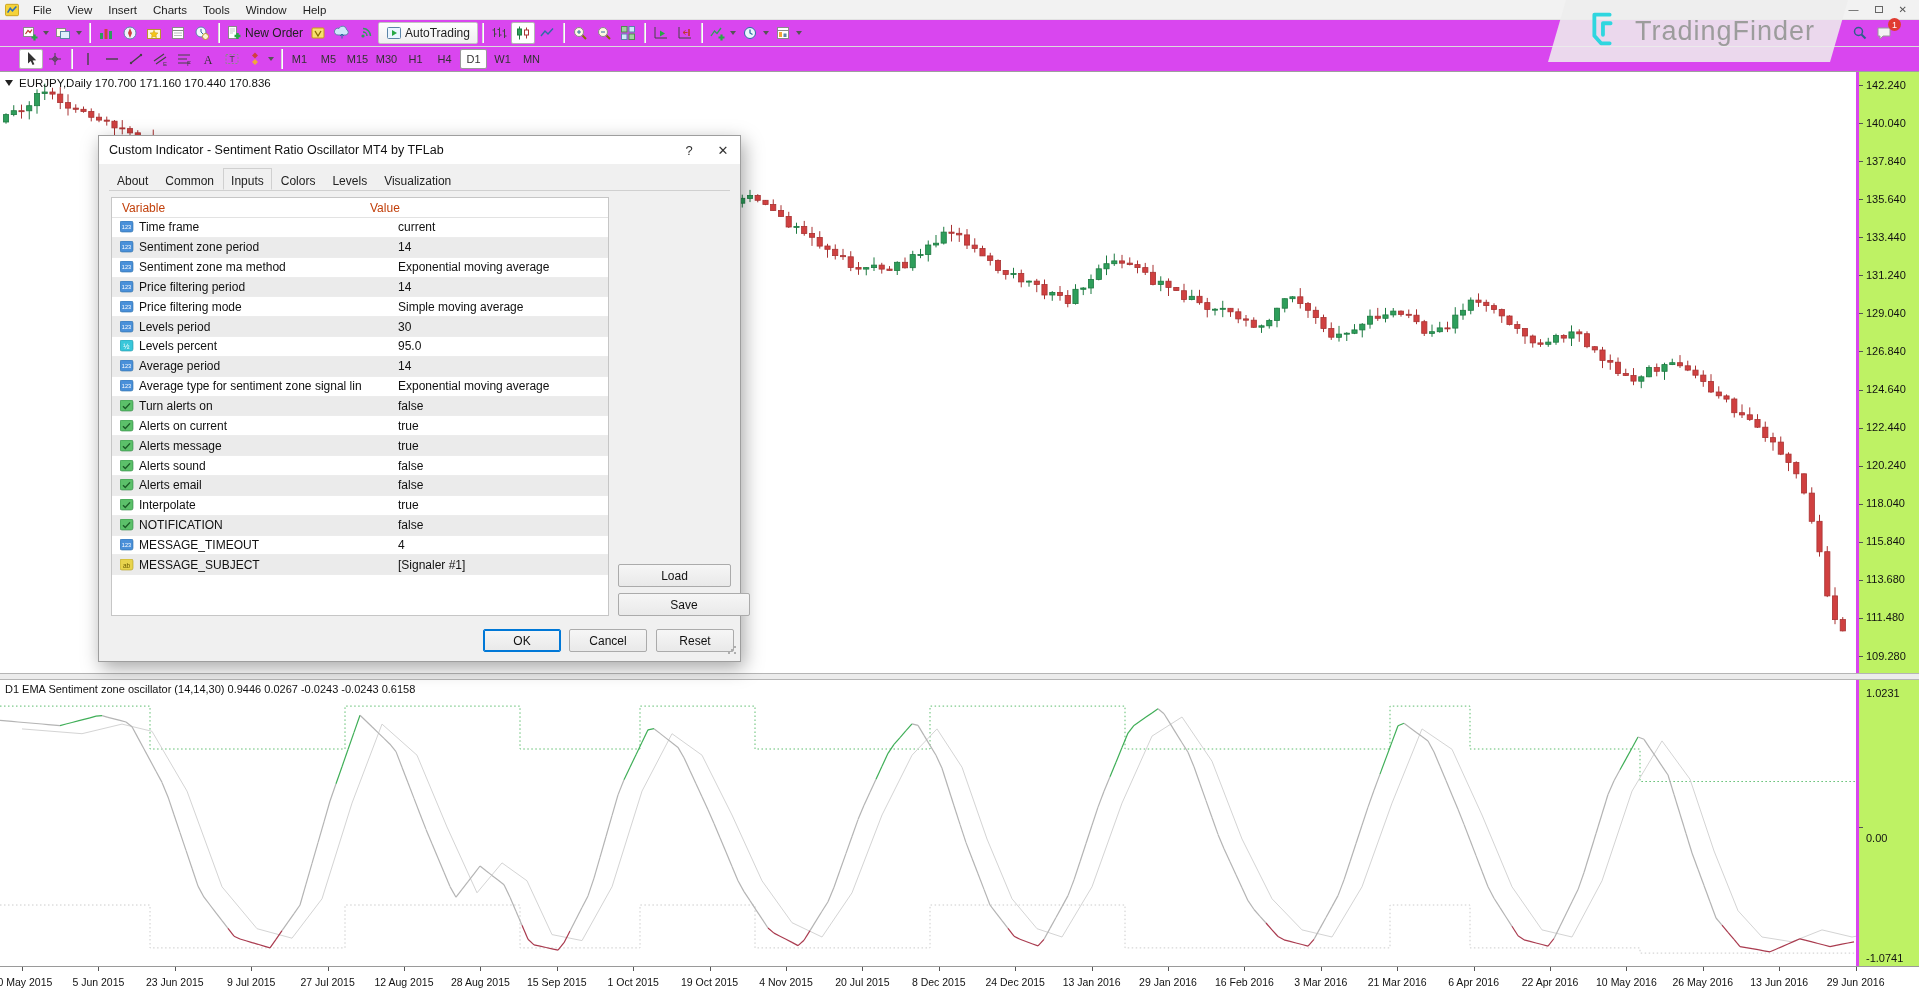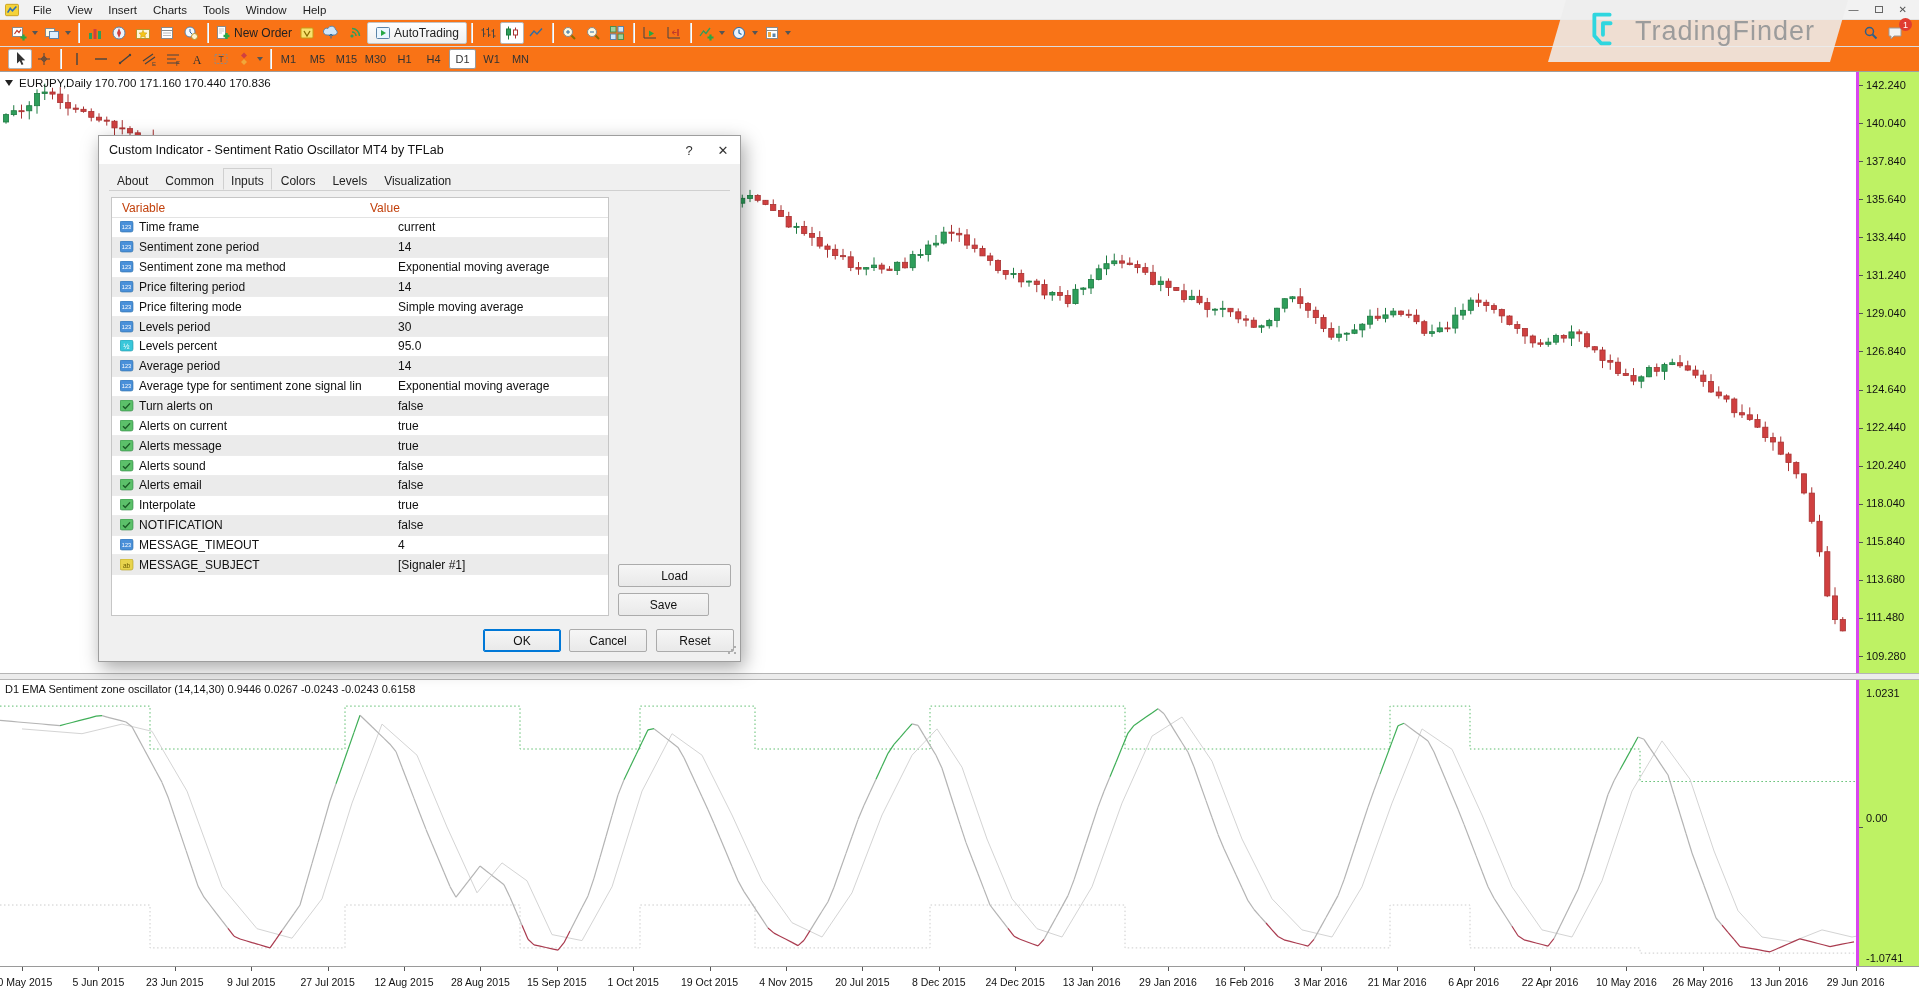--- a/index.html
+++ b/index.html
@@ -7,21 +7,21 @@
   .app{position:relative;width:1919px;height:996px;background:#fff;overflow:hidden;
        font-family:"Liberation Sans","DejaVu Sans",sans-serif;color:#111;}
   
   .menubar{position:absolute;left:0;top:0;right:0;height:19px;background:#f2f2f2;
            display:flex;align-items:center;font-size:11.5px;padding:0 4px;}
   .menubar .appicon{width:16px;height:16px;margin:0 4px 0 1px;display:flex;align-items:center;}
   .menu-item{padding:1px 8px;color:#222;cursor:default;}
   .win-controls{margin-left:auto;display:flex;align-items:center;gap:16px;padding-right:8px;color:#555;font-size:10px;}
   .win-controls .box{display:inline-block;width:8px;height:7px;border:1px solid #666;}
   
-  .toolbar{position:absolute;left:0;right:0;display:flex;align-items:center;background:#f97316;padding:0 8px;}
+  .toolbar{position:absolute;left:0;right:0;display:flex;align-items:center;background:#d946ef;padding:0 19px;}
   .tb1{top:19px;height:28px;border-top:1px solid #e2e2e2;border-bottom:1px solid #dcdcdc;}
   .tb2{top:47px;height:25px;border-bottom:1px solid #9f9f9f;}
   .tbtn{height:22px;min-width:24px;display:flex;align-items:center;justify-content:center;
         border:1px solid transparent;border-radius:2px;padding:0 2px;gap:3px;font-size:12px;color:#222;}
   .tb2 .tbtn{height:20px;}
   .tbtn.pressed{background:#fff;border-color:#b5b5b5;}
   .tbtn.framed{background:linear-gradient(#fefefe,#efefef);border-color:#c3c3c3;padding:0 7px;}
   .tbtn .dd{width:0;height:0;border-left:3px solid transparent;border-right:3px solid transparent;
             border-top:4px solid #555;margin-left:2px;}
   .tsep{width:1px;height:20px;background:#d6d6d6;margin:0 4px;box-shadow:1px 0 0 #fff;}
@@ -1266,21 +1266,21 @@
         <div class="pa-tick" style="top: 469.84px;"></div>
         <div class="pa-label" style="top: 463.34px;">115.840</div>
         <div class="pa-tick" style="top: 507.91px;"></div>
         <div class="pa-label" style="top: 501.41px;">113.680</div>
         <div class="pa-tick" style="top: 545.98px;"></div>
         <div class="pa-label" style="top: 539.48px;">111.480</div>
         <div class="pa-tick" style="top: 584.05px;"></div>
         <div class="pa-label" style="top: 577.55px;">109.280</div>
         <div class="pa-label" style="top: 614.997px;">1.0231</div>
         <div class="pa-tick" style="top: 755px;"></div>
-        <div class="pa-label" style="top: 740px;">0.00</div>
+        <div class="pa-label" style="top: 760px;">0.00</div>
         <div class="pa-label" style="top: 880px;">-1.0741</div>
       </div>
     <div class="date-axis" id="date-axis">
         <div class="da-tick" style="left: 22px;"></div>
         <div class="da-label" style="left: 22px;">20 May 2015</div>
         <div class="da-tick" style="left: 98.4px;"></div>
         <div class="da-label" style="left: 98.4px;">5 Jun 2015</div>
         <div class="da-tick" style="left: 174.8px;"></div>
         <div class="da-label" style="left: 174.8px;">23 Jun 2015</div>
         <div class="da-tick" style="left: 251.2px;"></div>
@@ -1561,21 +1561,21 @@
                     <text x="6.5" y="8.5" font-size="6.5" fill="#6b5b00" text-anchor="middle" font-family="Liberation Sans, sans-serif">ab</text>
                   </svg>
                 </span>
                 <span>MESSAGE_SUBJECT</span>
               </span>
               <span class="c-val">[Signaler #1]</span>
             </div>
           </div>
       </div>
       <div class="btn" style="left:519px;top:428px;width:113px;">Load</div>
-      <div class="btn" style="left:519px;top:457px;width:91px;">Save</div>
+      <div class="btn" style="left:519px;top:457px;width:132px;">Save</div>
       <div class="btn focus" style="left:384px;top:493px;width:78px;">OK</div>
       <div class="btn" style="left:470px;top:493px;width:78px;">Cancel</div>
       <div class="btn" style="left:557px;top:493px;width:78px;">Reset</div>
       <span class="grip">
         <svg width="10" height="10">
             <circle cx="8" cy="2" r="1" fill="#9a9a9a"></circle>
             <circle cx="8" cy="8" r="1" fill="#9a9a9a"></circle>
             <circle cx="2" cy="8" r="1" fill="#9a9a9a"></circle>
             <circle cx="5" cy="5" r="1" fill="#9a9a9a"></circle>
           </svg>

